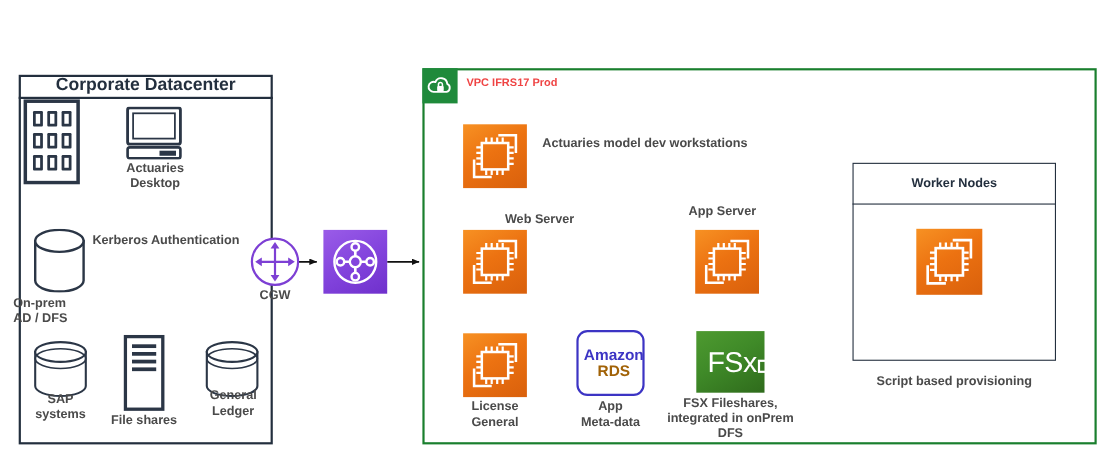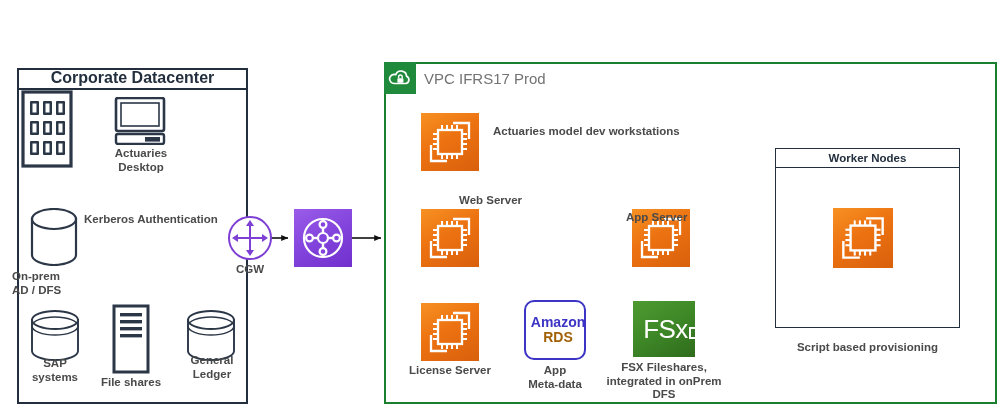--- a/index.html
+++ b/index.html
@@ -29,30 +29,30 @@
   .vpc-frame{
     left:384px;top:62px;width:613px;height:342px;
     border:2px solid #1a7f2e;background:#fff;
   }
   .vpc-badge{
     position:absolute;left:384px;top:62px;width:32px;height:32px;
     background:#1f8a3b;display:flex;align-items:center;justify-content:center;
   }
   .vpc-label{
     position:absolute;left:424px;top:70px;
-    font-size:15px;font-weight:normal;color:#737373;white-space:nowrap;
+    font-size:10px;font-weight:bold;color:#ef4444;white-space:nowrap;
   }
 
   
   .wn-frame{
     left:775px;top:148px;width:185px;height:180px;
     border:1.5px solid #232f3e;background:#fff;
   }
   .wn-title{
-    position:absolute;left:775px;top:148px;width:185px;height:20px;
+    position:absolute;left:775px;top:148px;width:185px;height:38px;
     border-bottom:1.5px solid #232f3e;box-sizing:border-box;
     display:flex;align-items:center;justify-content:center;
     font-size:11.5px;font-weight:bold;color:#232f3e;
   }
 
   
   .node{position:absolute;}
   .cap{
     position:absolute;text-align:center;font-size:11.5px;
     line-height:13.5px;color:#4a4a4a;white-space:pre-line;font-weight:bold;
@@ -342,21 +342,21 @@
           <path d="M17,26 L12,26"></path>
           <path d="M17,31 L12,31"></path>
           <path d="M17,36 L12,36"></path>
         <path d="M41,21 L46,21"></path>
           <path d="M41,26 L46,26"></path>
           <path d="M41,31 L46,31"></path>
           <path d="M41,36 L46,36"></path>
       </g>
     </svg>
   </div>
-  <div class="cap" style="left:626px;top:211px;width:100px;text-align:left;">App Server</div>
+  <div class="cap" style="left:626px;top:186px;width:100px;text-align:left;">App Server</div>
 
   <div class="node ec2" style="left:421px;top:303px;">
     <svg width="58" height="58" viewBox="0 0 58 58">
       <g fill="none" stroke="#ffffff" stroke-width="2.3">
         <rect x="17" y="17" width="24" height="24"></rect>
         <path d="M32,10 L48,10 L48,26"></path>
         <path d="M26,48 L10,48 L10,32"></path>
       </g>
       <g stroke="#ffffff" stroke-width="2">
         <path d="M21,17 L21,12"></path>
@@ -371,21 +371,21 @@
           <path d="M17,26 L12,26"></path>
           <path d="M17,31 L12,31"></path>
           <path d="M17,36 L12,36"></path>
         <path d="M41,21 L46,21"></path>
           <path d="M41,26 L46,26"></path>
           <path d="M41,31 L46,31"></path>
           <path d="M41,36 L46,36"></path>
       </g>
     </svg>
   </div>
-  <div class="cap" style="left:407px;top:364px;width:86px;">License Server</div>
+  <div class="cap" style="left:407px;top:364px;width:86px;">License General</div>
 
   <div class="node rds" style="left:524px;top:300px;">
     <span class="rds-l1">Amazon</span>
     <span class="rds-l2">RDS</span>
   </div>
   <div class="cap" style="left:515px;top:364px;width:80px;">App
 Meta-data</div>
 
   <div class="node fsx" style="left:633px;top:301px;">
     <span class="fsx-txt">

